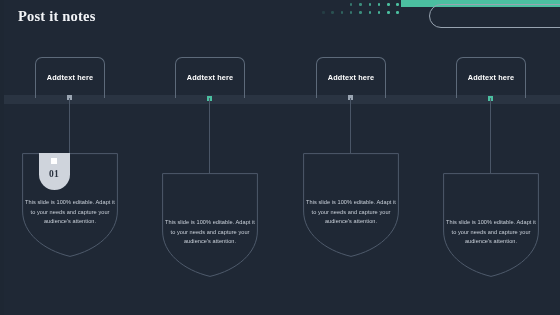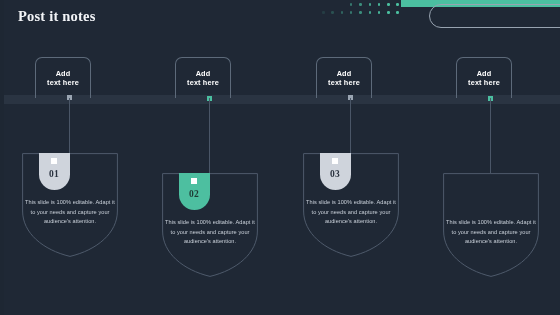--- a/index.html
+++ b/index.html
@@ -88,29 +88,28 @@
     top: 0;
     width: 140px;
     height: 315px;
   }
 
   
   .note-box {
     position: absolute;
     left: 31px;
     top: 57px;
-    width: 56px;
+    width: 70px;
     height: 41px;
     border: 1px solid #5d6a7a;
     border-bottom: none;
     border-top-left-radius: 7px;
     border-top-right-radius: 7px;
     box-sizing: border-box;
     display: flex;
-    flex-direction: column;
     align-items: center;
     justify-content: center;
     line-height: 1.25;
   }
   .note-box span {
     font-size: 7.3px;
     font-weight: bold;
     color: #ffffff;
     letter-spacing: 0.15px;
   }
@@ -253,45 +252,35 @@
       <span>Add</span>
       <span>text here</span>
     </div>
     <div class="band-marker"></div>
     <div class="connector" style="height:75px;"></div>
     <div class="shield-outline" style="top:173px;">
       <svg width="96" height="104" viewBox="0 0 96 104">
         <path d="M0.6 0.6 H95.4 V58 C95.4 80 75 97 48 103.4 C21 97 0.6 80 0.6 58 Z" fill="none" stroke="#4e5a6b" stroke-width="1"></path>
       </svg>
     </div>
-    <div class="badge" style="top:173px;">
-      <div class="badge-shape"></div>
-      <div class="badge-square"></div>
-      <div class="badge-num">02</div>
-    </div>
     <div class="body-text" style="top:218px;">This slide is 100% editable. Adapt it to your needs and capture your audience's attention.</div>
   </div>
 
   <div class="column" style="left:281px;">
     <div class="note-box">
       <span>Add</span>
       <span>text here</span>
     </div>
     <div class="band-marker"></div>
     <div class="connector" style="height:55px;"></div>
     <div class="shield-outline" style="top:153px;">
       <svg width="96" height="104" viewBox="0 0 96 104">
         <path d="M0.6 0.6 H95.4 V58 C95.4 80 75 97 48 103.4 C21 97 0.6 80 0.6 58 Z" fill="none" stroke="#4e5a6b" stroke-width="1"></path>
       </svg>
     </div>
-    <div class="badge" style="top:153px;">
-      <div class="badge-shape"></div>
-      <div class="badge-square"></div>
-      <div class="badge-num">03</div>
-    </div>
     <div class="body-text" style="top:198px;">This slide is 100% editable. Adapt it to your needs and capture your audience's attention.</div>
   </div>
 
   <div class="column accent alt" style="left:421px;">
     <div class="note-box">
       <span>Add</span>
       <span>text here</span>
     </div>
     <div class="band-marker"></div>
     <div class="connector" style="height:75px;"></div>

